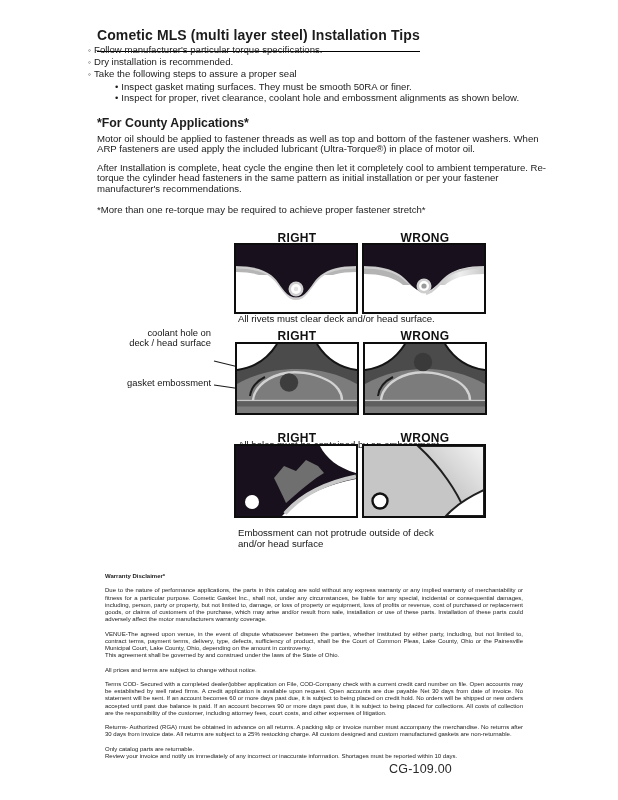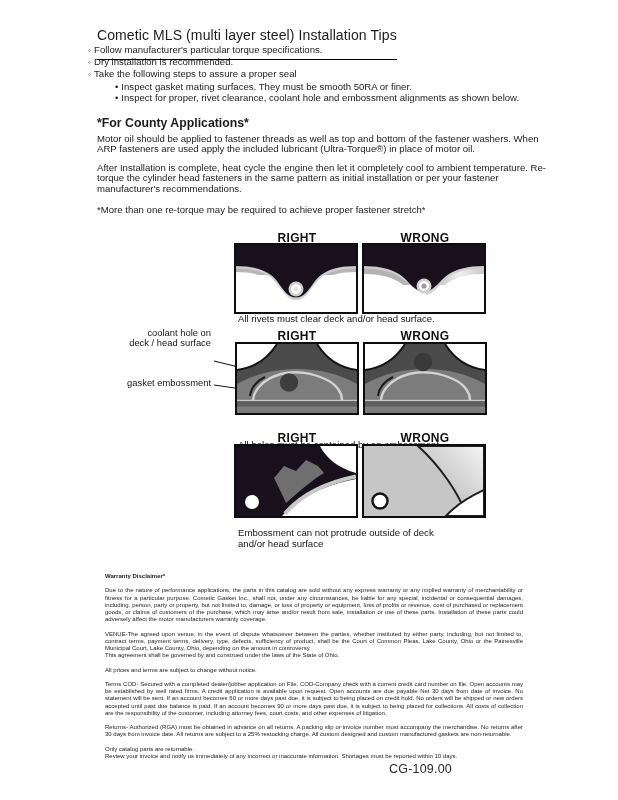--- a/index.html
+++ b/index.html
@@ -13,22 +13,22 @@
     --hole:#3d3d3d;
     --strip-dark:#5f5f5f;
     --blob:#6f6f6f;
     --stripe:#c9c9c9;
     --wrong-bg:#c6c6c6;
   }
   html,body{margin:0;padding:0;background:#ffffff;}
   .page{position:relative;width:618px;height:800px;background:#fff;overflow:hidden;
         font-family:"Liberation Sans",sans-serif;color:var(--ink);}
 
-  .title{position:absolute;left:97px;top:27px;font-size:14px;font-weight:400;
-         letter-spacing:.1px;border-bottom:1.6px solid #000;padding-bottom:16px;white-space:nowrap;}
+  .title{position:absolute;left:97px;top:27px;font-size:14px;font-weight:700;
+         letter-spacing:.1px;border-bottom:1.6px solid #000;padding-bottom:8px;white-space:nowrap;}
 
   .bullets{position:absolute;left:88px;top:44px;font-size:9.6px;line-height:11.2px;width:470px;}
   .bl{display:flex;align-items:baseline;}
   .bl .m1{font-size:8.5px;margin-right:3px;flex:none;}
   .bl.sub{padding-left:27px;}
   .bl .m2{font-size:9.5px;margin-right:3px;flex:none;}
 
   .diesel-h{position:absolute;left:97px;top:116px;font-size:12.3px;font-weight:700;}
   .para{position:absolute;left:97px;width:452px;font-size:9.6px;line-height:10.4px;}
   .p1{top:134px;}

